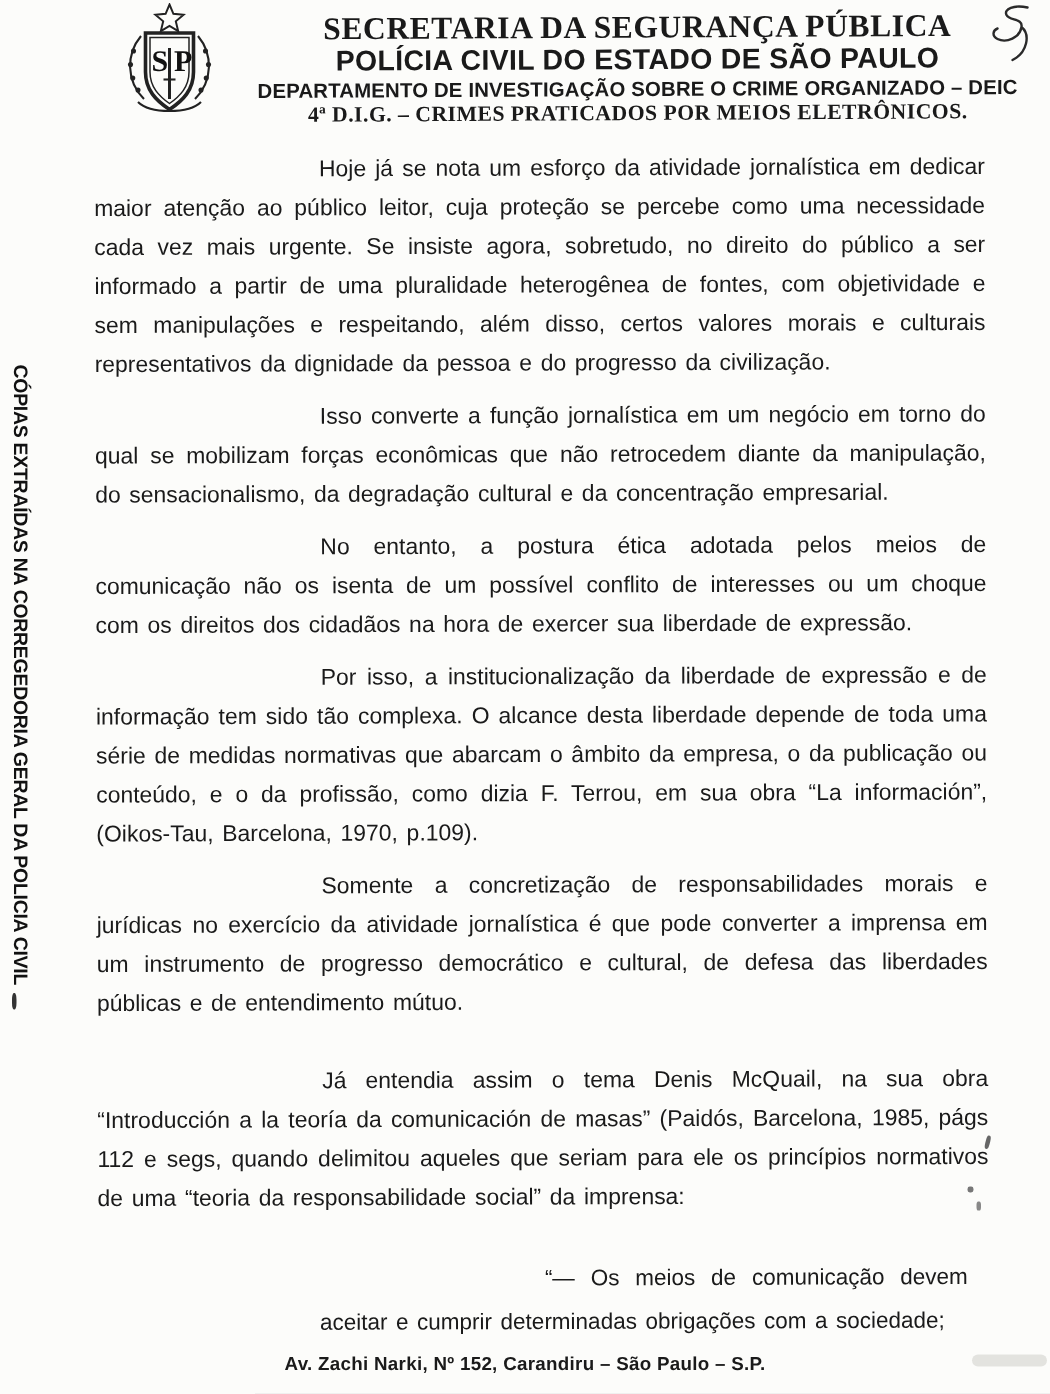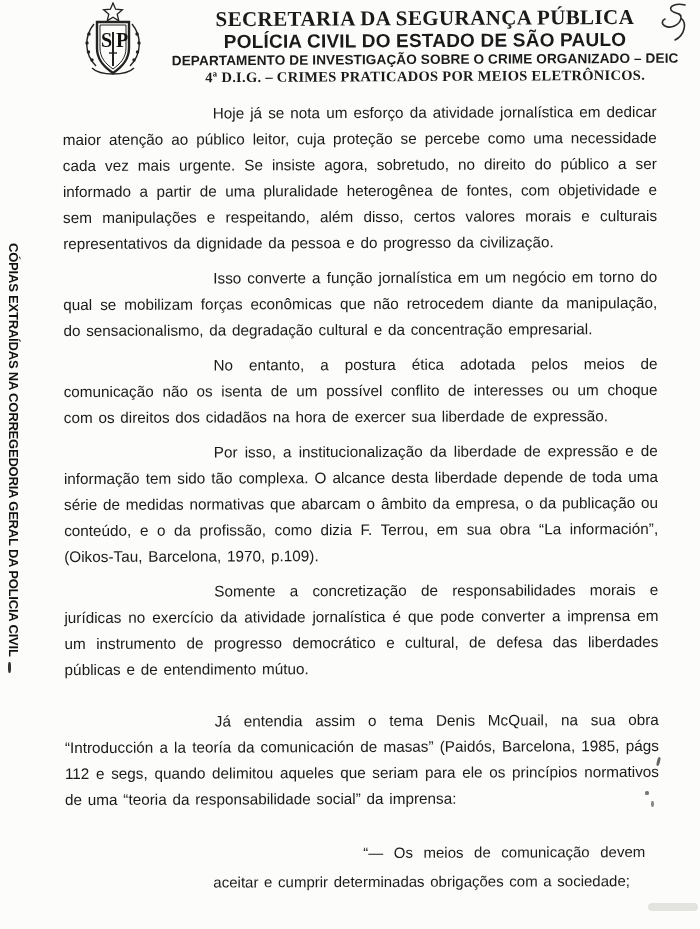--- a/index.html
+++ b/index.html
@@ -106,20 +106,21 @@
   <div class="doc-body">
     <p>Hoje já se nota um esforço da atividade jornalística em dedicar maior atenção ao público leitor, cuja proteção se percebe como uma necessidade cada vez mais urgente. Se insiste agora, sobretudo, no direito do público a ser informado a partir de uma pluralidade heterogênea de fontes, com objetividade e sem manipulações e respeitando, além disso, certos valores morais e culturais representativos da dignidade da pessoa e do progresso da civilização.</p>
     <p>Isso converte a função jornalística em um negócio em torno do qual se mobilizam forças econômicas que não retrocedem diante da manipulação, do sensacionalismo, da degradação cultural e da concentração empresarial.</p>
     <p>No entanto, a postura ética adotada pelos meios de comunicação não os isenta de um possível conflito de interesses ou um choque com os direitos dos cidadãos na hora de exercer sua liberdade de expressão.</p>
     <p>Por isso, a institucionalização da liberdade de expressão e de informação tem sido tão complexa. O alcance desta liberdade depende de toda uma série de medidas normativas que abarcam o âmbito da empresa, o da publicação ou conteúdo, e o da profissão, como dizia F. Terrou, em sua obra “La información”, (Oikos-Tau, Barcelona, 1970, p.109).</p>
     <p>Somente a concretização de responsabilidades morais e jurídicas no exercício da atividade jornalística é que pode converter a imprensa em um instrumento de progresso democrático e cultural, de defesa das liberdades públicas e de entendimento mútuo.</p>
     <p class="big-gap">Já entendia assim o tema Denis McQuail, na sua obra “Introducción a la teoría da comunicación de masas” (Paidós, Barcelona, 1985, págs 112 e segs, quando delimitou aqueles que seriam para ele os princípios normativos de uma “teoria da responsabilidade social” da imprensa:</p>
     <div class="quote">“— Os meios de comunicação devem aceitar e cumprir determinadas obrigações com a sociedade;</div>
   </div>
 
+  <div class="footer">Av. Zachi Narki, Nº 152, Carandiru – São Paulo – S.P.</div>
 
   <div class="speck a"></div>
   <div class="speck b"></div>
   <div class="speck c"></div>
   <div class="speck d"></div>
   <div class="smudge"></div>
 
 </div>
 
 </body></html>

